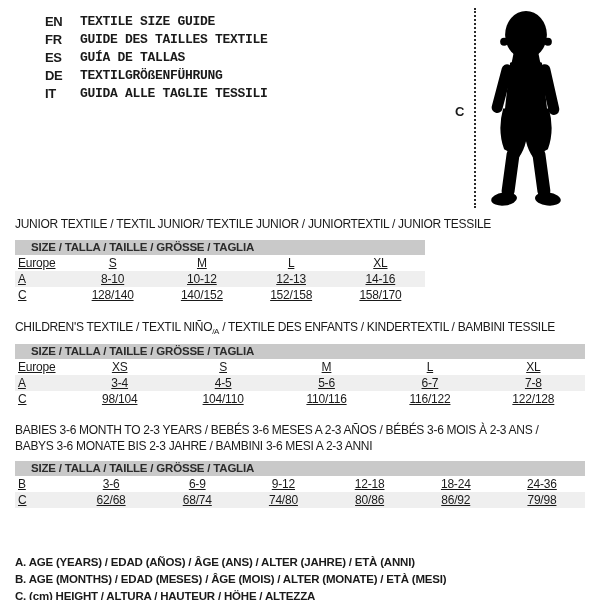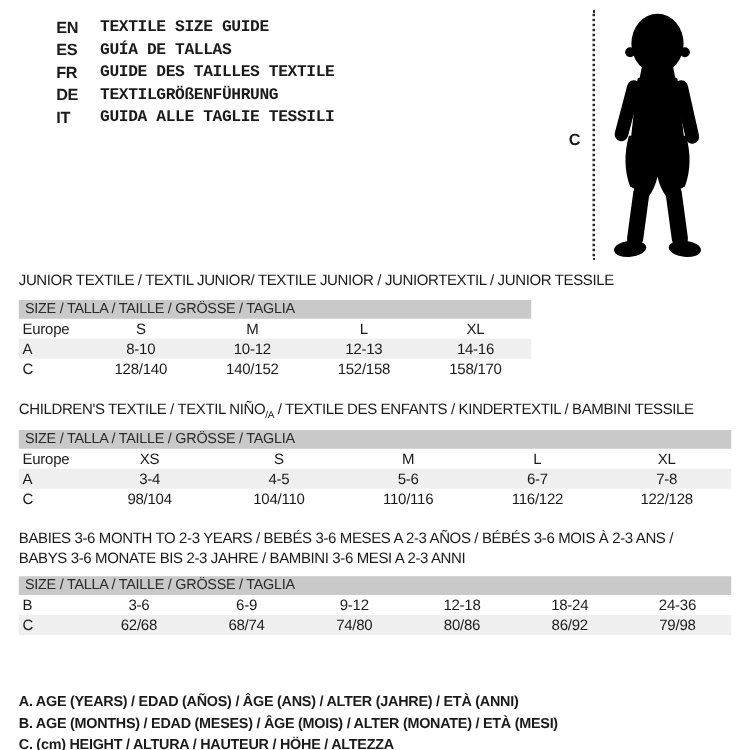--- a/index.html
+++ b/index.html
@@ -67,29 +67,31 @@
   }
   .size-table { position: absolute; left: 15px; }
   .w-narrow { width: 410px; }
   .w-wide   { width: 570px; }
   .size-bar {
     height: 15px;
     background: #c9c9c9;
     font-size: 11.5px;
     color: #2b2b2b;
     line-height: 15px;
-    padding-left: 5px;
+    padding-left: 16px;
     letter-spacing: -0.2px;
+    font-weight: bold;
   }
   .trow {
     display: flex;
     height: 16px;
     align-items: center;
     font-size: 12px;
     letter-spacing: -0.2px;
+    text-decoration: underline;
   }
   .trow.shade { background: #efefef; }
   .lbl { width: 53px; padding-left: 3px; }
   .cel { flex: 1; text-align: center; }
 
   
   .notes {
     position: absolute;
     left: 15px;
     top: 554px;
@@ -107,26 +109,26 @@
 <body>
 
 <div id="page">
 
   <div class="lang-list">
     <div class="lang-row">
       <span class="lang-code">EN</span>
       <span class="lang-label">TEXTILE SIZE GUIDE</span>
     </div>
     <div class="lang-row">
+      <span class="lang-code">FR</span>
+      <span class="lang-label">GUIDE DES TAILLES TEXTILE</span>
+    </div>
+    <div class="lang-row">
       <span class="lang-code">ES</span>
       <span class="lang-label">GUÍA DE TALLAS</span>
-    </div>
-    <div class="lang-row">
-      <span class="lang-code">FR</span>
-      <span class="lang-label">GUIDE DES TAILLES TEXTILE</span>
     </div>
     <div class="lang-row">
       <span class="lang-code">DE</span>
       <span class="lang-label">TEXTILGRÖßENFÜHRUNG</span>
     </div>
     <div class="lang-row">
       <span class="lang-code">IT</span>
       <span class="lang-label">GUIDA ALLE TAGLIE TESSILI</span>
     </div>
   </div>

